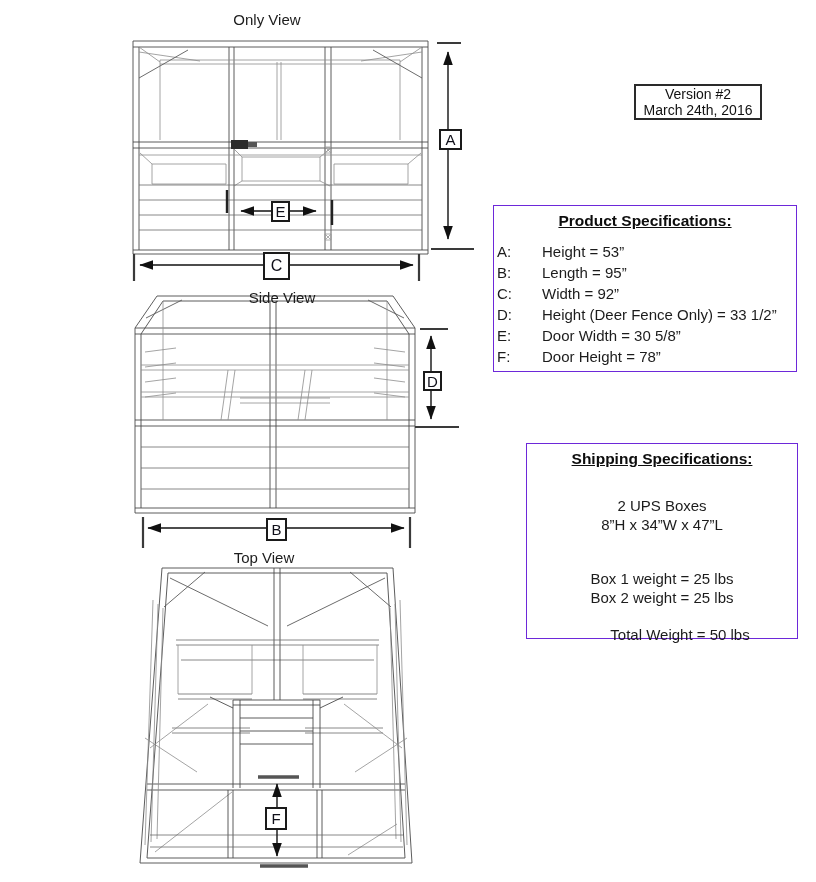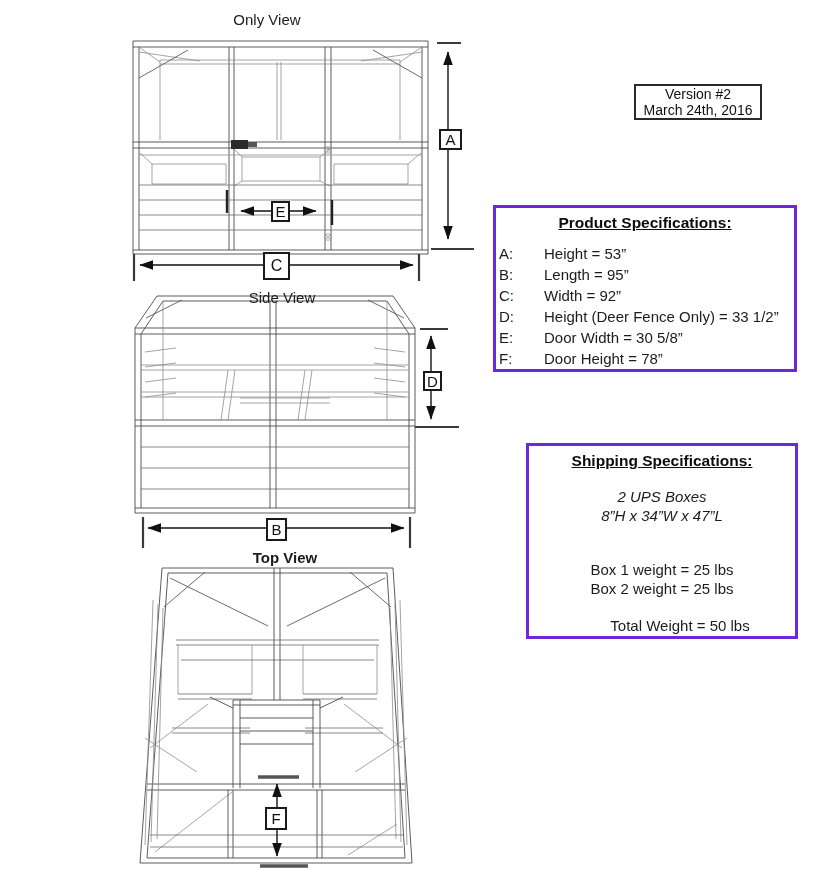--- a/index.html
+++ b/index.html
@@ -44,39 +44,39 @@
     flex-direction: column;
     align-items: center;
     justify-content: center;
     font-size: 14px;
     line-height: 16px;
     color: #111;
   }
   .spec-box {
     position: absolute;
     box-sizing: border-box;
-    border: 3px solid #6d28d9;
+    border: 1px solid #6d28d9;
     background: #fff;
   }
   .spec-box .box-title {
     text-align: center;
     font-weight: bold;
     text-decoration: underline;
     font-size: 15.5px;
     padding-top: 6px;
     color: #0d0d0d;
   }
   .product-box { left: 493px; top: 205px; width: 304px; height: 167px; }
   .product-rows { margin-top: 11px; font-size: 15px; }
   .spec-row { display: flex; line-height: 21px; padding-left: 3px; }
   .spec-key { width: 45px; flex: 0 0 45px; }
   .spec-value { flex: 1; }
   .shipping-box { left: 526px; top: 443px; width: 272px; height: 196px; }
   .ship-group { text-align: center; font-size: 15px; line-height: 18.5px; }
-  .ship-group-1 { margin-top: 18px; font-style: italic; }
+  .ship-group-1 { margin-top: 29px; }
   .ship-group-2 { margin-top: 36px; }
   .ship-group-3 { margin-top: 19px; padding-left: 36px; }
 </style>
 </head>
 <body>
 
 <div class="canvas">
 
   <svg class="drawing-svg" width="816" height="882" viewBox="0 0 816 882">
     <defs>
@@ -157,21 +157,21 @@
       <path stroke="#3a3a3a" stroke-width="2.2" d="M437,43 H461 M431,249 H474
                M134,254 V281 M419,254 V281
                M420,329 H448 M415,427 H459
                M143,517 V548 M410,517 V548"></path>
       <path stroke="#555" stroke-width="3.4" d="M258,777 H299 M260,866 H308"></path>
     </g>
   </svg>
 
   <div class="view-title" style="left:197px; top:11px;">Only View</div>
   <div class="view-title" style="left:212px; top:281px;margin-top:8px;">Side View</div>
-  <div class="view-title" style="left:215px; top:549px;font-weight:bold;">Top View</div>
+  <div class="view-title" style="left:194px; top:549px;">Top View</div>
 
   <div class="dim-box" style="left:439px; top:129px; width:23px; height:21px;">A</div>
   <div class="dim-box" style="left:263px; top:252px; width:27px; height:28px; font-size:16px;">C</div>
   <div class="dim-box" style="left:271px; top:201px; width:19px; height:21px;">E</div>
   <div class="dim-box" style="left:423px; top:371px; width:19px; height:20px;">D</div>
   <div class="dim-box" style="left:266px; top:518px; width:21px; height:23px;">B</div>
   <div class="dim-box" style="left:265px; top:807px; width:22px; height:23px;">F</div>
 
   <div class="version-box">
     <div>Version #2</div>

